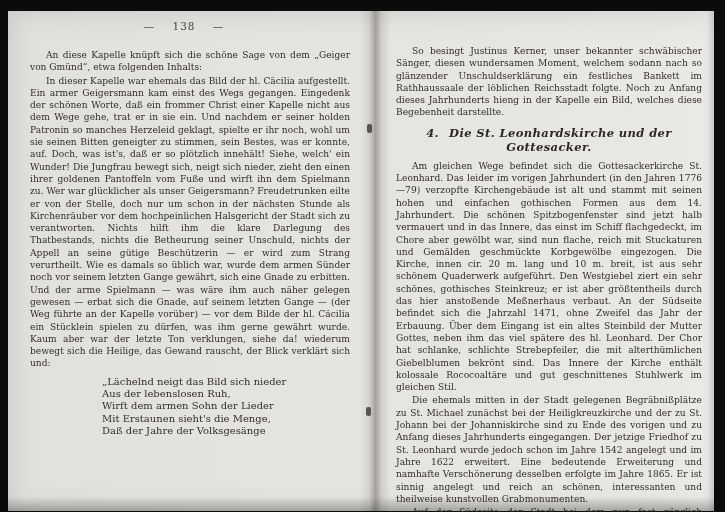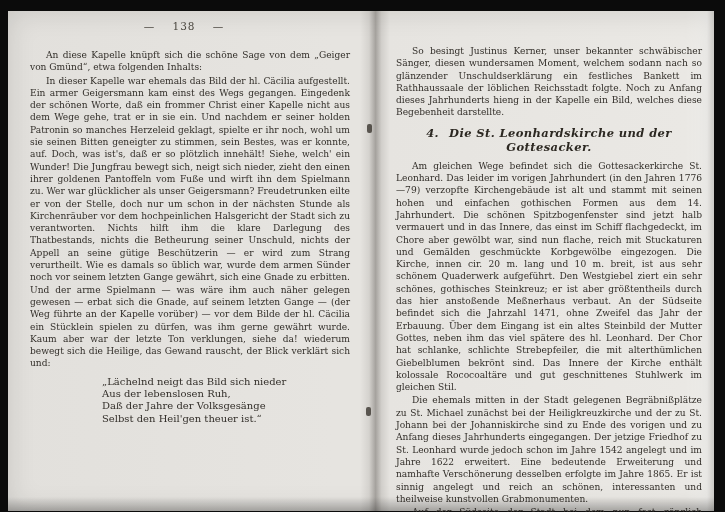--- a/index.html
+++ b/index.html
@@ -87,22 +87,23 @@
 <div class="spread">
 
   <div class="page page-left">
     <div class="page-header">— 138 —</div>
     <div class="text-block">
       <p class="para">An diese Kapelle knüpft sich die schöne Sage von dem „Geiger von Gmünd“, etwa folgenden Inhalts:</p>
       <p class="para">In dieser Kapelle war ehemals das Bild der hl. Cäcilia aufgestellt. Ein armer Geigersmann kam einst des Wegs gegangen. Eingedenk der schönen Worte, daß ein frommer Christ einer Kapelle nicht aus dem Wege gehe, trat er in sie ein. Und nachdem er seiner holden Patronin so manches Herzeleid geklagt, spielte er ihr noch, wohl um sie seinen Bitten geneigter zu stimmen, sein Bestes, was er konnte, auf. Doch, was ist's, daß er so plötzlich innehält! Siehe, welch' ein Wunder! Die Jungfrau bewegt sich, neigt sich nieder, zieht den einen ihrer goldenen Pantoffeln vom Fuße und wirft ihn dem Spielmann zu. Wer war glücklicher als unser Geigersmann? Freudetrunken eilte er von der Stelle, doch nur um schon in der nächsten Stunde als Kirchenräuber vor dem hochpeinlichen Halsgericht der Stadt sich zu verantworten. Nichts hilft ihm die klare Darlegung des Thatbestands, nichts die Betheurung seiner Unschuld, nichts der Appell an seine gütige Beschützerin — er wird zum Strang verurtheilt. Wie es damals so üblich war, wurde dem armen Sünder noch vor seinem letzten Gange gewährt, sich eine Gnade zu erbitten. Und der arme Spielmann — was wäre ihm auch näher gelegen gewesen — erbat sich die Gnade, auf seinem letzten Gange — (der Weg führte an der Kapelle vorüber) — vor dem Bilde der hl. Cäcilia ein Stücklein spielen zu dürfen, was ihm gerne gewährt wurde. Kaum aber war der letzte Ton verklungen, siehe da! wiederum bewegt sich die Heilige, das Gewand rauscht, der Blick verklärt sich und:</p>
       <div class="poem">
         <div class="poem-line">„Lächelnd neigt das Bild sich nieder</div>
         <div class="poem-line">Aus der lebenslosen Ruh,</div>
+        <div class="poem-line">Wirft dem armen Sohn der Lieder</div>
+        <div class="poem-line">Mit Erstaunen sieht's die Menge,</div>
         <div class="poem-line">Daß der Jahre der Volksgesänge</div>
-        <div class="poem-line">Selbst den Heil'gen theuer ist.“</div>
       </div>
     </div>
   </div>
 
   <div class="gutter"></div>
   <div class="speck speck-top"></div>
   <div class="speck speck-bottom"></div>
 
   <div class="page page-right">
     <div class="text-block">

